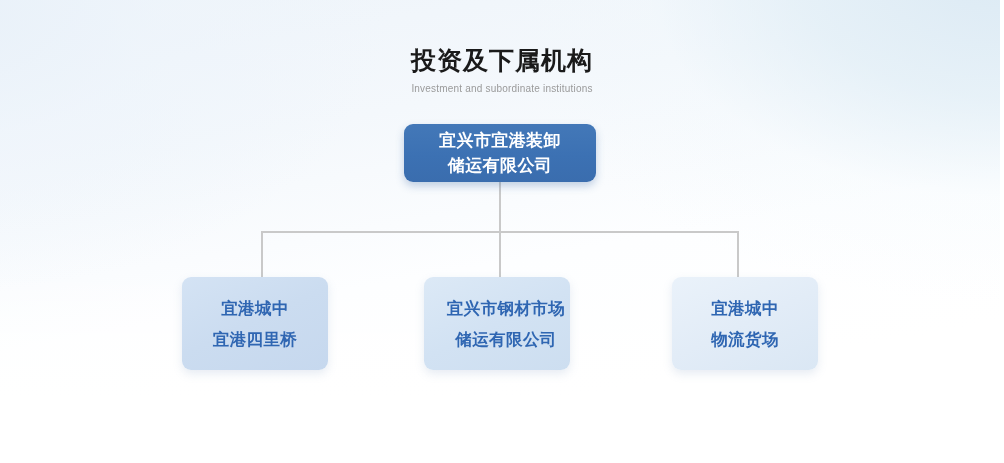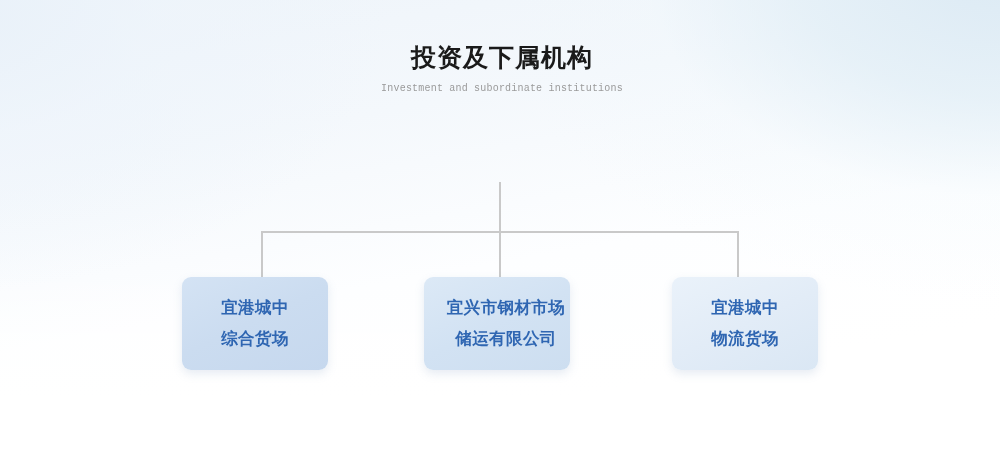--- a/index.html
+++ b/index.html
@@ -12,21 +12,20 @@
     overflow: hidden;
     font-family: "Liberation Sans", "DejaVu Sans", sans-serif;
   }
 
   #org-page {
     position: relative;
     width: 1000px;
     height: 463px;
     background-color: #ffffff;
     overflow: hidden;
-    font-family: Liberation Mono, monospace;
   }
 
   
   .bg-layer {
     position: absolute;
     inset: 0;
     pointer-events: none;
   }
   .bg-base {
     background: linear-gradient(170deg, #eef4fa 0%, #f4f8fc 28%, #fdfeff 55%, #ffffff 78%, #ffffff 100%);
@@ -158,24 +157,28 @@
   </div>
 
   <div class="connector-layer">
     <div class="conn conn-v-root"></div>
     <div class="conn conn-h-bus"></div>
     <div class="conn conn-v-left"></div>
     <div class="conn conn-v-middle"></div>
     <div class="conn conn-v-right"></div>
   </div>
 
+  <div class="node node-root">
+    <div class="node-line">宜兴市宜港装卸</div>
+    <div class="node-line">储运有限公司</div>
+  </div>
 
   <div class="node node-child node-child-1">
     <div class="node-line">宜港城中</div>
-    <div class="node-line">综合货场</div>
+    <div class="node-line">宜港四里桥</div>
   </div>
 
   <div class="node node-child node-child-2">
     <div class="node-line">宜兴市钢材市场</div>
     <div class="node-line">储运有限公司</div>
   </div>
 
   <div class="node node-child node-child-3">
     <div class="node-line">宜港城中</div>
     <div class="node-line">物流货场</div>

